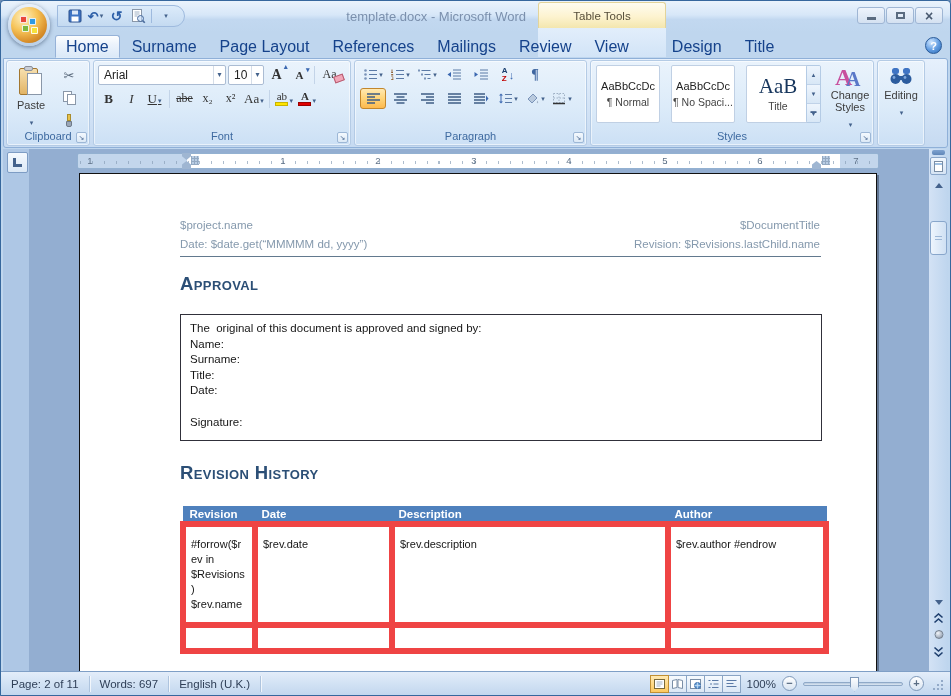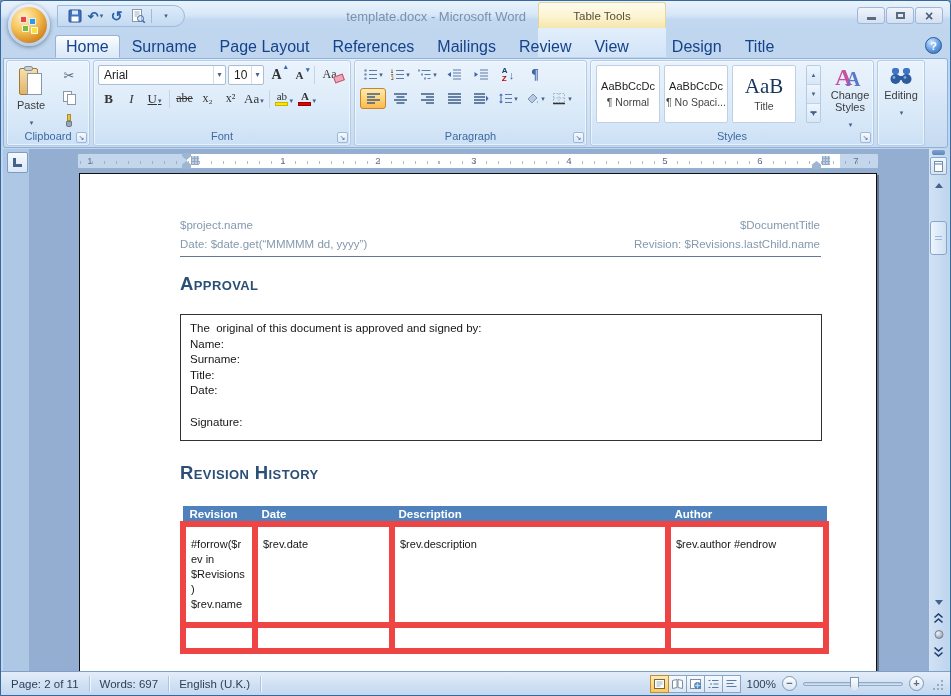--- a/index.html
+++ b/index.html
@@ -89,21 +89,21 @@
 .prow{display:flex;align-items:center;gap:1px;padding:3px 3px 0 5px}
 .licon{width:26px;height:21px;display:flex;align-items:center;justify-content:center;border:1px solid transparent;border-radius:3px;cursor:default}
 .licon.active{background:linear-gradient(#ffe9b2,#ffd478 50%,#fdb94e);border-color:#c2862c}
 .licon svg{display:block}
 .sorticon{display:flex;align-items:center;gap:1px}
 .sorticon .az{display:flex;flex-direction:column;font-size:8px;font-weight:bold;line-height:8px}
 .sorticon .aA{color:#1a3e6e}.sorticon .zZ{color:#c00000}
 .sorticon .ar{color:#3a67b0;font-size:11px;font-weight:bold}
 .pilc{font-size:14px;font-weight:bold;color:#3f66a0;font-family:"Liberation Serif",serif}
 
-.scards{position:absolute;left:5px;top:4px;display:flex;gap:4px}
+.scards{position:absolute;left:5px;top:4px;display:flex;gap:11px}
 .scard{width:64px;height:58px;background:#fff;border:1px solid #c0d0e4;border-radius:2px;display:flex;flex-direction:column;align-items:center;justify-content:center;gap:4px;cursor:default}
 .sprev{font-size:11px;color:#222;white-space:nowrap;overflow:hidden;max-width:58px}
 .sname{font-size:10.5px;color:#444;white-space:nowrap;overflow:hidden;max-width:60px}
 .sprev.title-prev{font-family:"Liberation Serif",serif;font-size:21px;color:#17365d;line-height:20px}
 .sscroll{position:absolute;left:215px;top:4px;width:15px;height:58px;display:flex;flex-direction:column;border:1px solid #b4cbe5;border-radius:2px;overflow:hidden}
 .sscroll div{flex:1;display:flex;align-items:center;justify-content:center;background:linear-gradient(#eef5fd,#d8e7f6);border-bottom:1px solid #c0d2e8;font-size:6px;color:#44628c}
 .sscroll div:last-child{border-bottom:none;flex-direction:column;line-height:3px}
 .chstyles{position:absolute;left:236px;top:3px;width:46px;height:68px}
 .chAA{position:relative;height:26px;width:30px;margin:0 auto}
 .chAA .A1{position:absolute;left:0;top:0;font-size:24px;line-height:24px;font-weight:bold;color:#c8519e;font-family:"Liberation Serif",serif}

